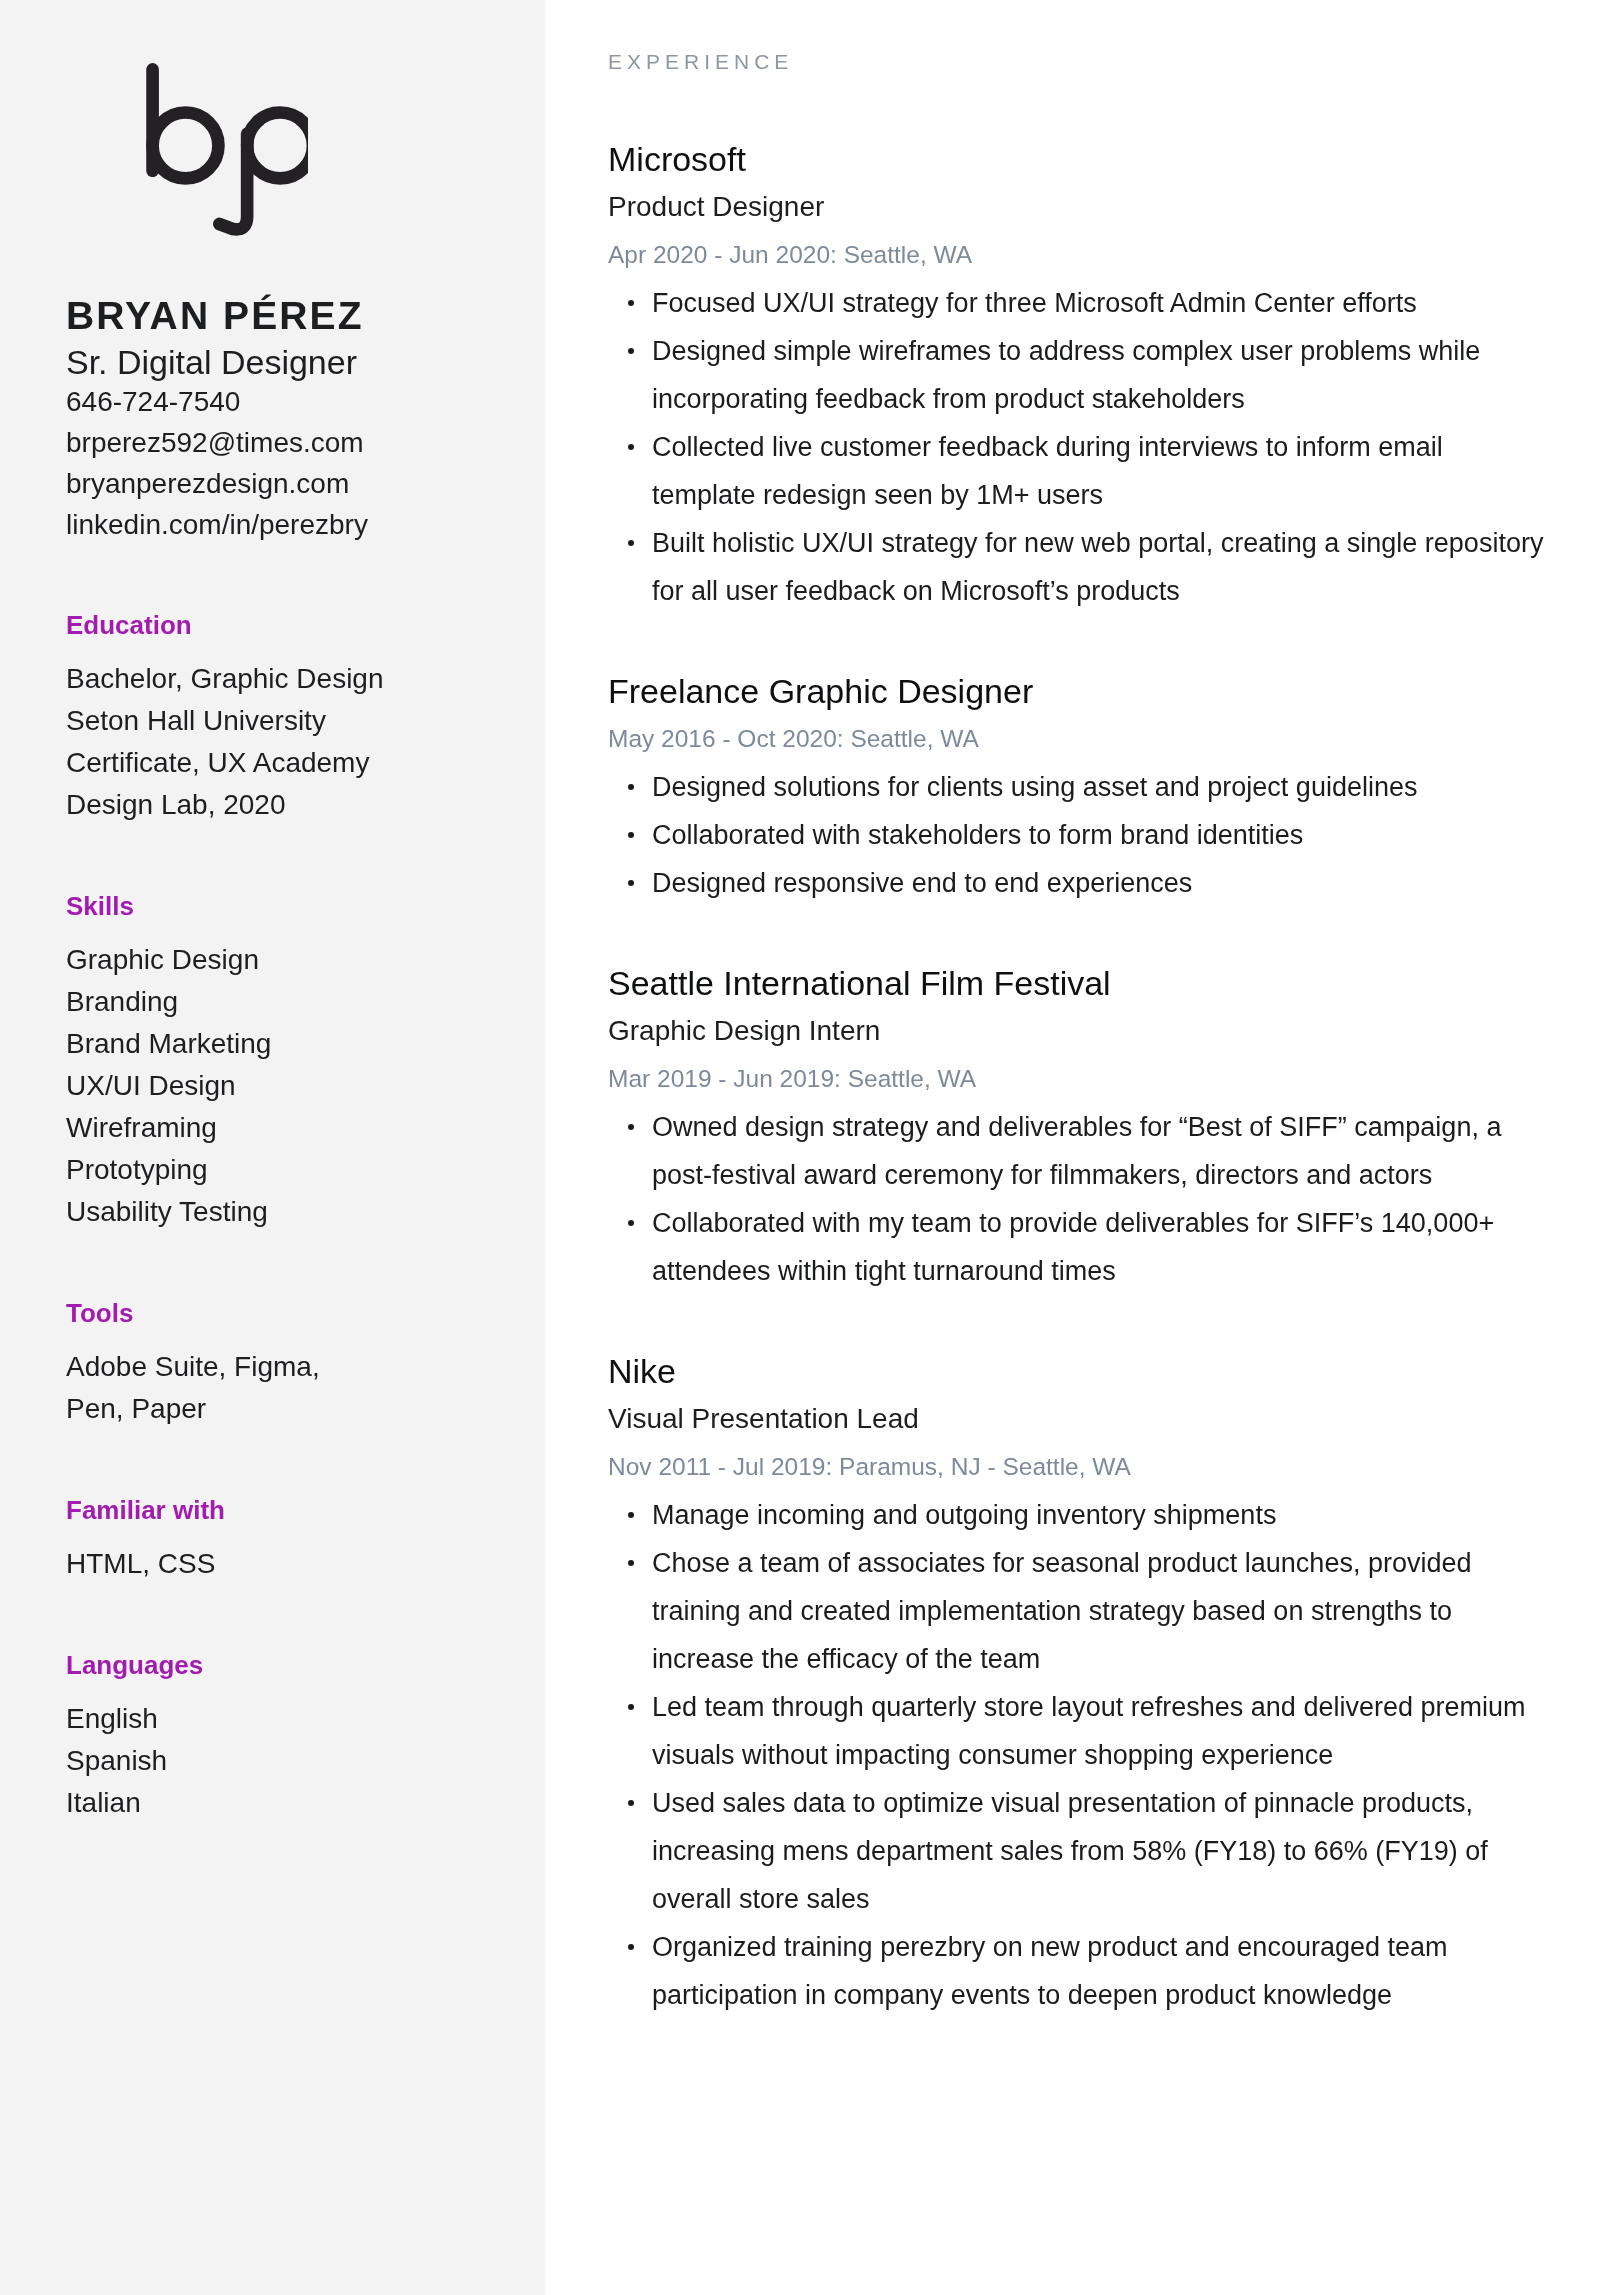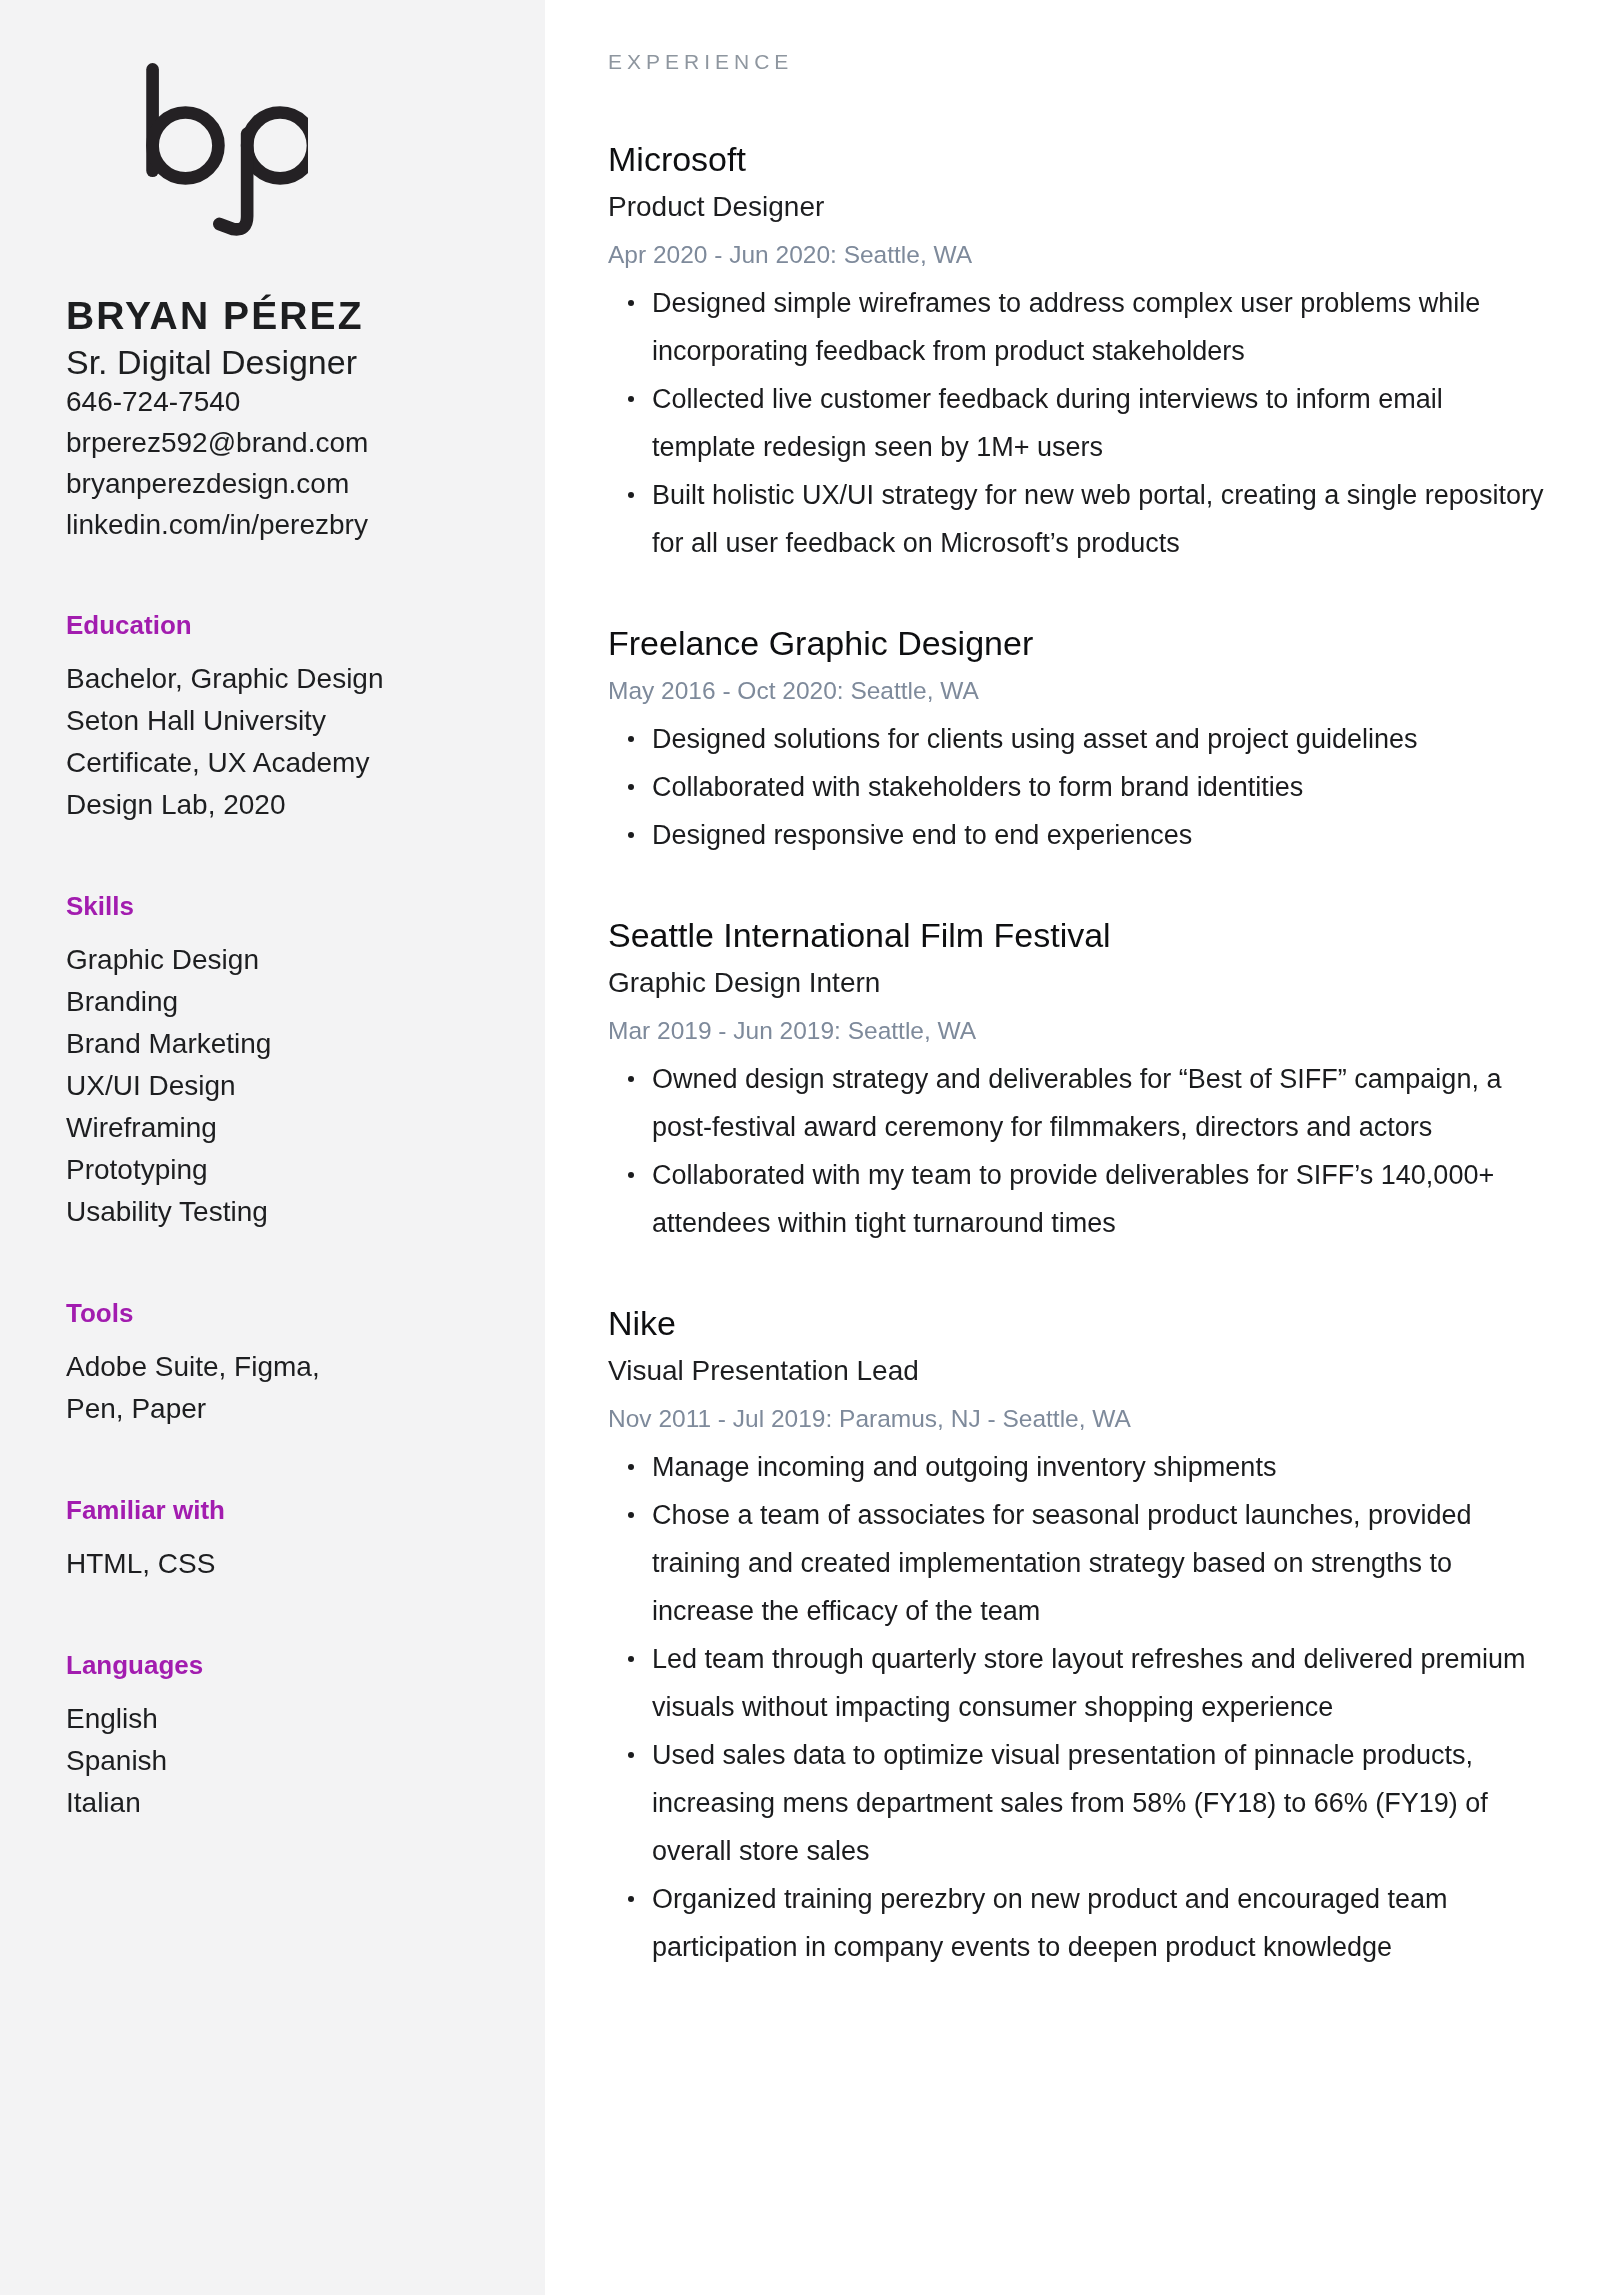--- a/index.html
+++ b/index.html
@@ -63,21 +63,21 @@
       <circle cx="55" cy="100" r="39"></circle>
       <circle cx="167" cy="100" r="39"></circle>
       <path d="M128 86 L128 184 Q128 202 111 199 L95 193"></path>
     </svg>
 
     <div class="name">BRYAN PÉREZ</div>
     <div class="job-title">Sr. Digital Designer</div>
 
     <ul class="plain contact">
       <li>646-724-7540</li>
-      <li>brperez592@brand.com</li>
+      <li>brperez592@times.com</li>
       <li>bryanperezdesign.com</li>
       <li>linkedin.com/in/perezbry</li>
     </ul>
 
     <section class="side-section">
       <h3>Education</h3>
       <ul class="plain">
         <li>Bachelor, Graphic Design</li>
         <li>Seton Hall University</li>
       </ul>
@@ -128,20 +128,21 @@
 
   <main class="main">
 
     <div class="kicker">EXPERIENCE</div>
 
     <section class="job first">
       <h2 class="company">Microsoft</h2>
       <div class="role">Product Designer</div>
       <div class="date">Apr 2020 - Jun 2020: Seattle, WA</div>
       <ul class="bullets">
+        <li>Focused UX/UI strategy for three Microsoft Admin Center efforts</li>
         <li>Designed simple wireframes to address complex user problems while incorporating feedback from product stakeholders</li>
         <li>Collected live customer feedback during interviews to inform email template redesign seen by 1M+ users</li>
         <li>Built holistic UX/UI strategy for new web portal, creating a single repository for all user feedback on Microsoft’s products</li>
       </ul>
     </section>
 
     <section class="job">
       <h2 class="company">Freelance Graphic Designer</h2>
       <div class="date">May 2016 - Oct 2020: Seattle, WA</div>
       <ul class="bullets">

